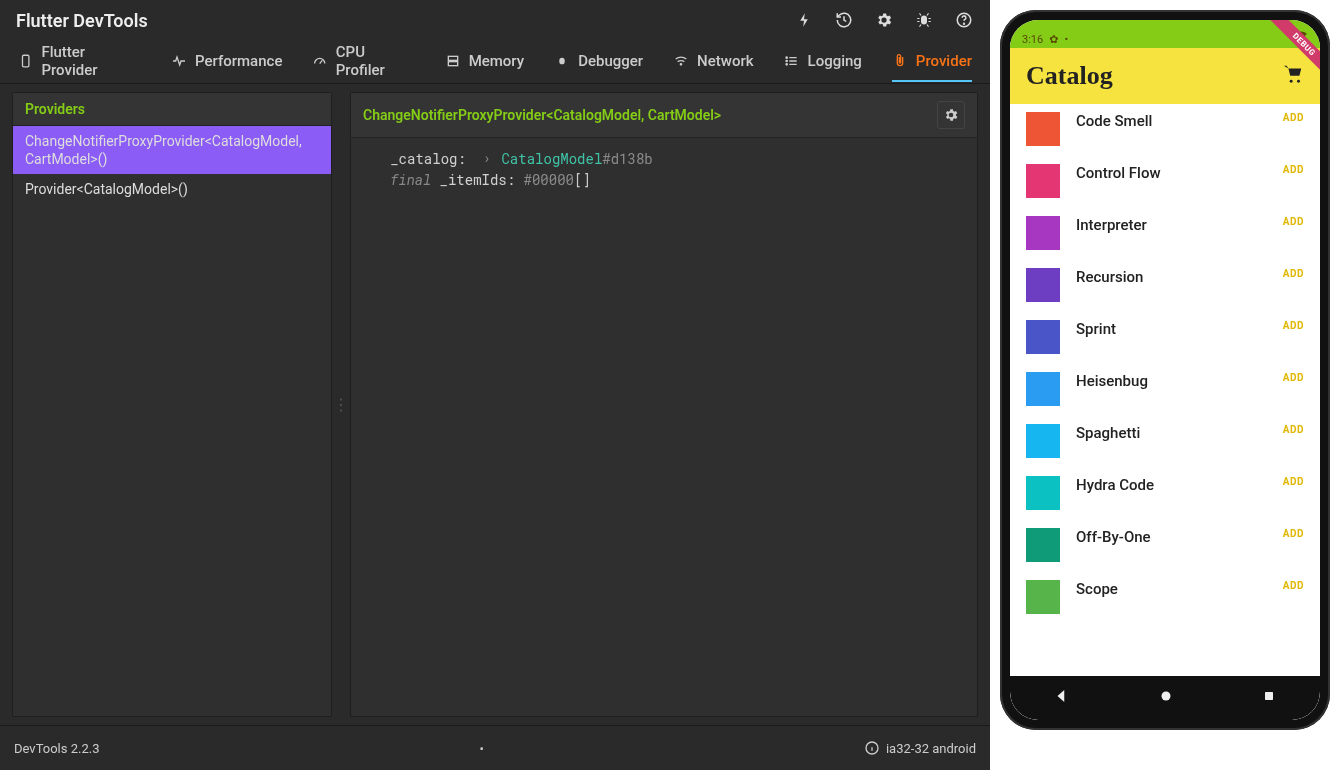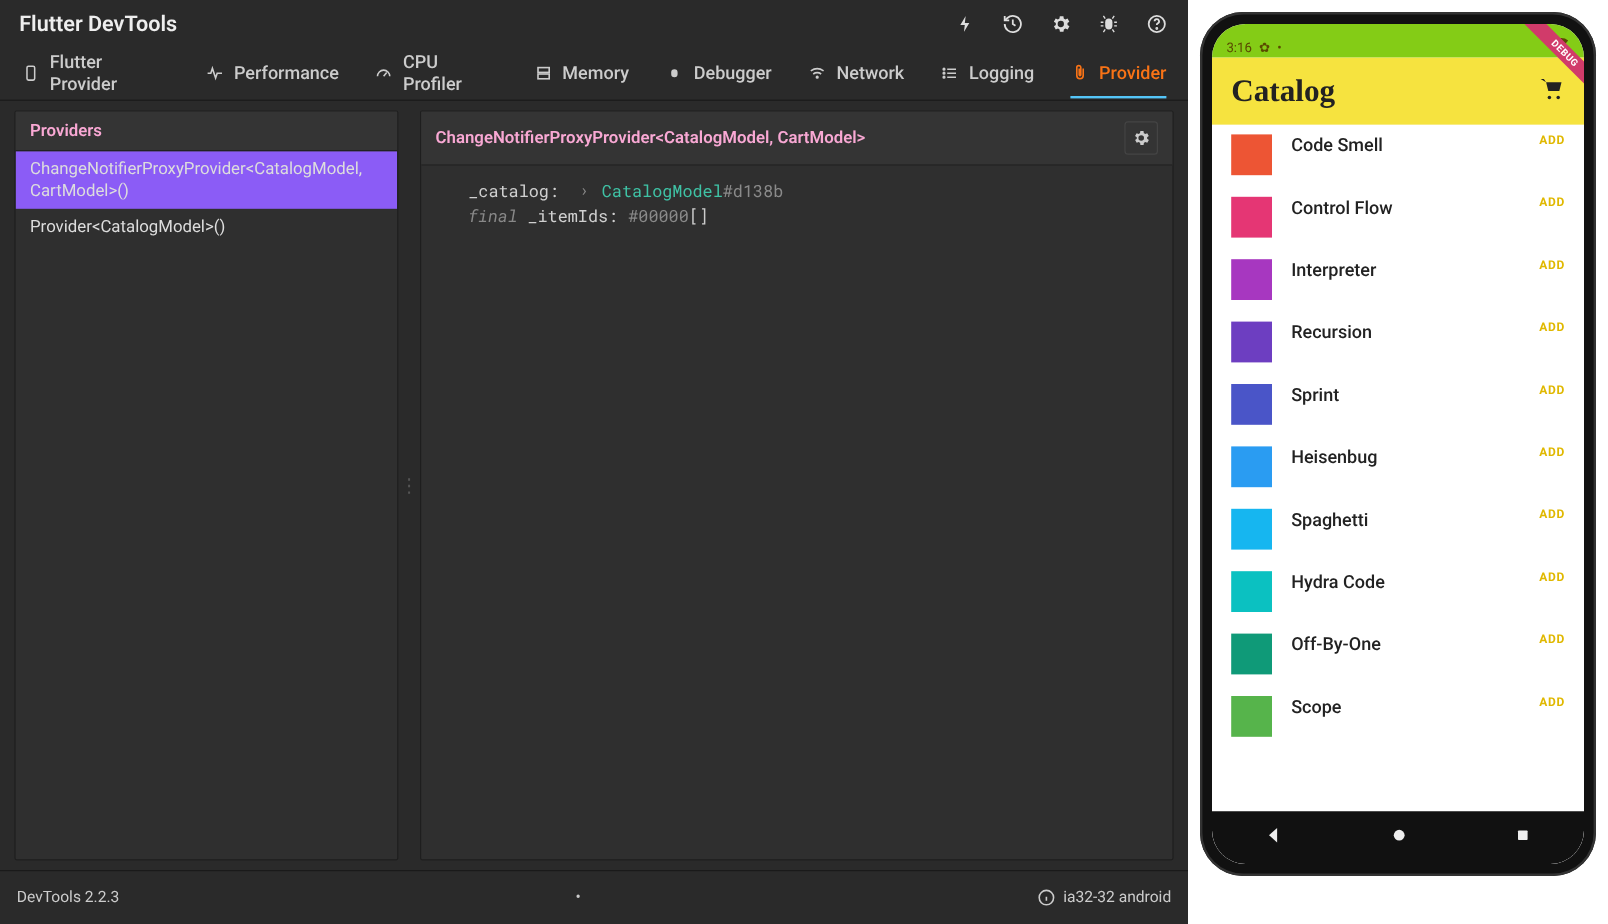--- a/index.html
+++ b/index.html
@@ -75,21 +75,21 @@
   }
   .providers-panel { width: 320px; }
   .detail-panel { flex: 1; }
   .panel-header {
     display: flex;
     align-items: center;
     justify-content: space-between;
     padding: 8px 12px;
     font-size: 14px;
     font-weight: 600;
-    color: #f9a8d4;
+    color: #84cc16;
     border-bottom: 1px solid #222;
     background: #343434;
   }
   .panel-body { flex: 1; overflow: auto; }
   .prov-item {
     padding: 6px 12px;
     font-size: 14px;
     color: #ddd;
     cursor: pointer;
     line-height: 1.3;

